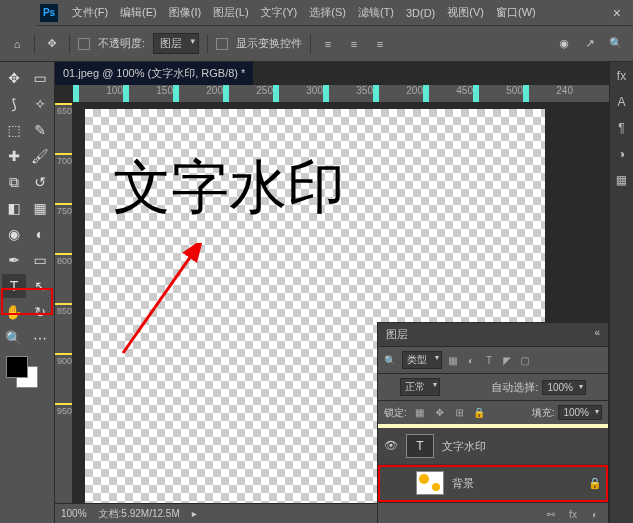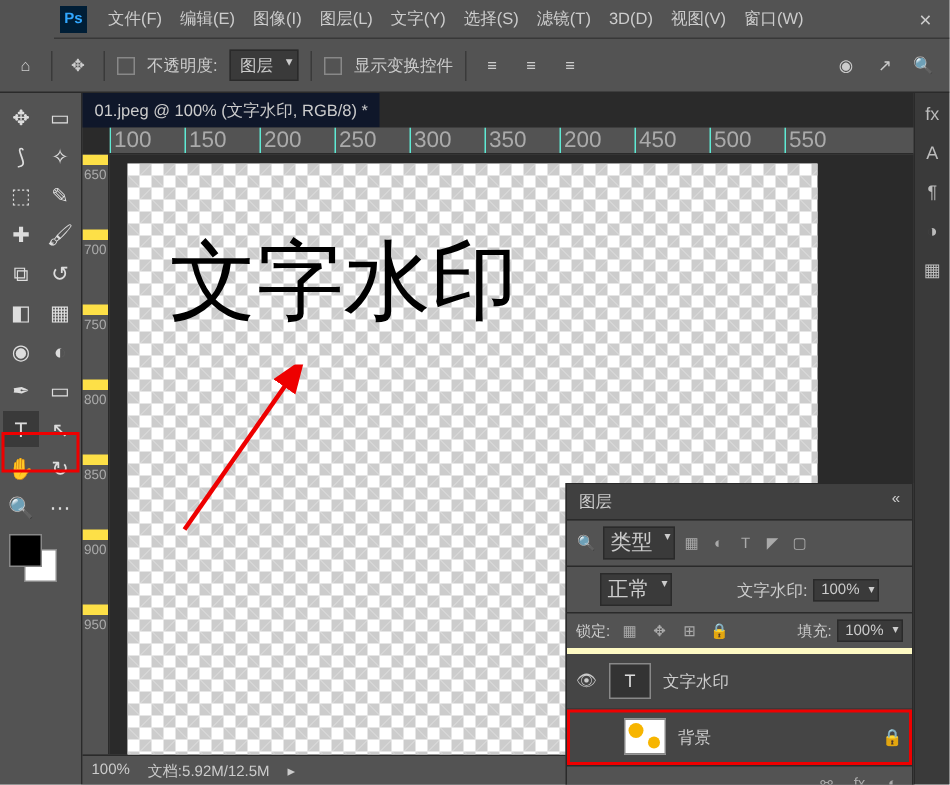--- a/index.html
+++ b/index.html
@@ -27,23 +27,23 @@
 .tool.selected { background: #3a3a3a; }
 .tool-row-highlight { border: 2px solid #e00; position: absolute; left: 1px; width: 52px; height: 27px; }
 .swatches { margin-top: 6px; position: relative; width: 40px; height: 36px; }
 .swatch-fg { width: 22px; height: 22px; background: #000; border: 1px solid #888; position: absolute; left: 4px; top: 0; }
 .swatch-bg { width: 22px; height: 22px; background: #fff; border: 1px solid #888; position: absolute; left: 14px; top: 10px; }
 
 
 .docarea { flex: 1; background: #2a2a2a; display: flex; flex-direction: column; position: relative; }
 .doctab { background: #0f172a; padding: 4px 8px; font-size: 11px; display: inline-block; }
 .ruler-top { height: 18px; background: #535353; border-bottom: 1px solid #2a2a2a; display: flex; margin-left: 18px; position: relative; overflow: hidden; }
-.ruler-top .tick { flex: none; width: 50px; text-align: left; font-size: 15px; color: #aaa; padding-left: 2px; border-left: 1px solid #5eead4; }
+.ruler-top .tick { flex: none; width: 50px; text-align: right; font-size: 10px; color: #aaa; padding-left: 2px; border-left: 6px solid #5eead4; }
 .ruler-left { width: 18px; background: #535353; border-right: 1px solid #2a2a2a; display: flex; flex-direction: column; overflow: hidden; }
-.ruler-left .tick { flex: none; height: 50px; font-size: 9px; color: #aaa; writing-mode: horizontal-tb; padding-top: 1px; border-top: 7px solid #fde047; text-align: center; }
+.ruler-left .tick { flex: none; height: 50px; font-size: 9px; color: #aaa; writing-mode: horizontal-tb; padding-top: 1px; border-top: 2px solid #fde047; text-align: right; }
 .canvas-wrap { display: flex; flex: 1; }
 .canvas { flex: 1; position: relative; overflow: hidden; }
 .checker { position: absolute; left: 12px; top: 6px; width: 460px; height: 400px;
   background-image: linear-gradient(45deg,#ccc 25%,transparent 25%),linear-gradient(-45deg,#ccc 25%,transparent 25%),linear-gradient(45deg,transparent 75%,#ccc 75%),linear-gradient(-45deg,transparent 75%,#ccc 75%);
   background-size: 16px 16px; background-position: 0 0,0 8px,8px -8px,-8px 0; background-color: #fff; }
 .canvas-text { position: absolute; left: 40px; top: 46px; font-size: 58px; color: #000; font-weight: normal; font-family: "SimSun","Microsoft YaHei",serif; }
 .arrow { position: absolute; left: 40px; top: 140px; pointer-events: none; }
 .statusbar { height: 20px; background: #535353; border-top: 1px solid #2a2a2a; display: flex; align-items: center; padding: 0 6px; gap: 12px; font-size: 10px; }
 
 
@@ -63,21 +63,21 @@
 .layer-eye { width: 14px; height: 14px; }
 .layer-thumb { width: 28px; height: 24px; border: 1px solid #888; background: #333; display: flex; align-items: center; justify-content: center; font-size: 12px; }
 .layer-thumb.text { color: #ddd; }
 .layer-thumb.bg { background: #fff; position: relative; overflow: hidden; }
 .layer-thumb.bg::before { content: ""; position: absolute; width: 10px; height: 10px; background: #f7b500; border-radius: 50%; left: 2px; top: 2px; }
 .layer-thumb.bg::after { content: ""; position: absolute; width: 8px; height: 8px; background: #f7b500; border-radius: 50%; right: 3px; bottom: 3px; }
 .layer-name { flex: 1; font-size: 11px; }
 .layer-lock { font-size: 11px; color: #aaa; }
 .panel-footer { padding: 4px 6px; display: flex; justify-content: flex-end; gap: 8px; border-top: 1px solid #2a2a2a; }
 .filter-icon { width: 14px; height: 14px; display: flex; align-items: center; justify-content: center; color: #aaa; font-size: 10px; }
-.small-dd { background: #3a3a3a; border: 1px solid #2a2a2a; padding: 1px 14px 1px 4px; position: relative; font-size: 14px; }
+.small-dd { background: #3a3a3a; border: 1px solid #2a2a2a; padding: 1px 14px 1px 4px; position: relative; font-size: 10px; }
 .small-dd::after { content: "▾"; position: absolute; right: 2px; top: 1px; font-size: 8px; }
 .pct-box { background: #3a3a3a; border: 1px solid #2a2a2a; padding: 1px 12px 1px 4px; font-size: 10px; position: relative; }
 .pct-box::after { content: "▾"; position: absolute; right: 2px; top: 1px; font-size: 8px; }
 </style>
 </head>
 <body>
 
 <div class="menubar">
   <div class="ps-logo">Ps</div>
   <span class="menu-item">文件(F)</span>
@@ -153,21 +153,21 @@
     <div class="ruler-top">
       <span class="tick">100</span>
       <span class="tick">150</span>
       <span class="tick">200</span>
       <span class="tick">250</span>
       <span class="tick">300</span>
       <span class="tick">350</span>
       <span class="tick">200</span>
       <span class="tick">450</span>
       <span class="tick">500</span>
-      <span class="tick">550</span>
+      <span class="tick">240</span>
     </div>
     <div class="canvas-wrap">
       <div class="ruler-left">
         <span class="tick">650</span>
         <span class="tick">700</span>
         <span class="tick">750</span>
         <span class="tick">800</span>
         <span class="tick">850</span>
         <span class="tick">900</span>
         <span class="tick">950</span>
@@ -210,21 +210,21 @@
       <span class="small-dd">类型</span>
       <span class="filter-icon">▦</span>
       <span class="filter-icon">◐</span>
       <span class="filter-icon">T</span>
       <span class="filter-icon">◤</span>
       <span class="filter-icon">▢</span>
     </div>
     <div class="panel-blend">
       <span class="small-dd">正常</span>
       <span style="display:flex;align-items:center;gap:4px">
-        <span>文字水印:</span>
+        <span>自动选择:</span>
         <span class="pct-box">100%</span>
       </span>
     </div>
     <div class="panel-lock">
       <span>锁定:</span>
       <span class="filter-icon">▦</span>
       <span class="filter-icon">✥</span>
       <span class="filter-icon">⊞</span>
       <span class="filter-icon">🔒</span>
       <span style="margin-left:auto;display:flex;align-items:center;gap:4px">

